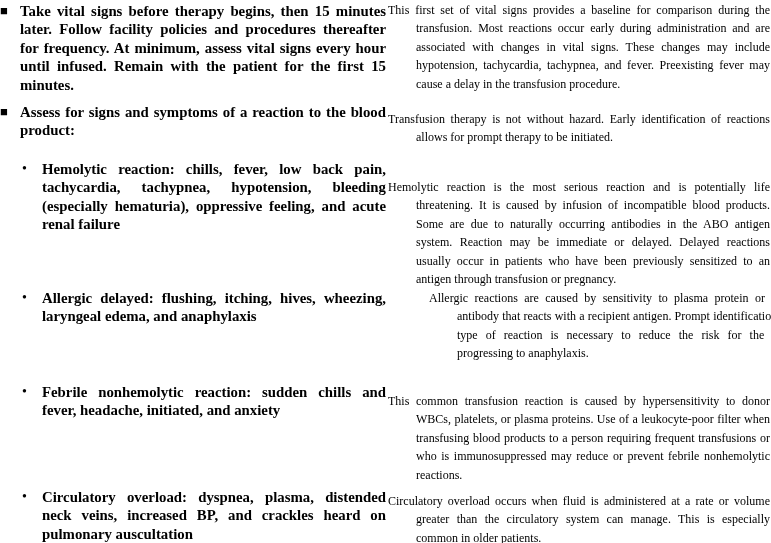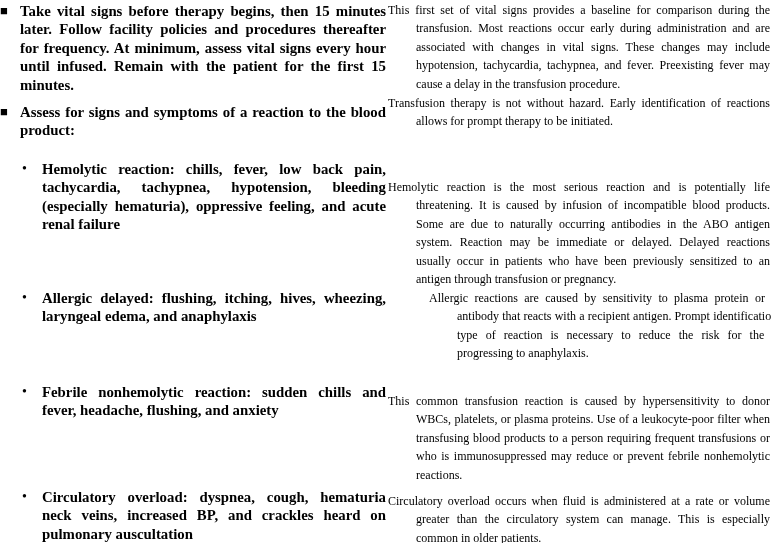--- a/index.html
+++ b/index.html
@@ -42,21 +42,21 @@
     position: absolute;
     left: 388px;
     width: 382px;
     font-size: 12px;
     line-height: 18.4px;
     text-align: justify;
     padding-left: 28px;
     text-indent: -28px;
   }
   .rp-0 { top: 1px; }
-  .rp-1 { top: 94px; }
+  .rp-1 { top: 110px; }
   .rp-2 { top: 178px; }
   .rp-3 { top: 289px; margin-left: 41px; }
   .rp-4 { top: 392px; }
   .rp-5 { top: 492px; }
 </style>
 </head>
 <body>
 
 <div class="page">
 
@@ -75,26 +75,26 @@
     <div class="txt">Hemolytic reaction: chills, fever, low back pain, tachycardia, tachypnea, hypotension, bleeding (especially hematuria), oppressive feeling, and acute renal failure</div>
   </div>
 
   <div class="l-item dot-item li-3">
     <span class="bullet dot-bullet">•</span>
     <div class="txt">Allergic delayed: flushing, itching, hives, wheezing, laryngeal edema, and anaphylaxis</div>
   </div>
 
   <div class="l-item dot-item li-4">
     <span class="bullet dot-bullet">•</span>
-    <div class="txt">Febrile nonhemolytic reaction: sudden chills and fever, headache, flushing, and anxiety</div>
+    <div class="txt">Febrile nonhemolytic reaction: sudden chills and fever, headache, initiated, and anxiety</div>
   </div>
 
   <div class="l-item dot-item li-5">
     <span class="bullet dot-bullet">•</span>
-    <div class="txt">Circulatory overload: dyspnea, cough, hematuria neck veins, increased BP, and crackles heard on pulmonary auscultation</div>
+    <div class="txt">Circulatory overload: dyspnea, plasma, distended neck veins, increased BP, and crackles heard on pulmonary auscultation</div>
   </div>
 
   <div class="r-par rp-0">This first set of vital signs provides a baseline for comparison during the transfusion. Most reactions occur early during administration and are associated with changes in vital signs. These changes may include hypotension, tachycardia, tachypnea, and fever. Preexisting fever may cause a delay in the transfusion procedure.</div>
   <div class="r-par rp-1">Transfusion therapy is not without hazard. Early identification of reactions allows for prompt therapy to be initiated.</div>
   <div class="r-par rp-2">Hemolytic reaction is the most serious reaction and is potentially life threatening. It is caused by infusion of incompatible blood products. Some are due to naturally occurring antibodies in the ABO antigen system. Reaction may be immediate or delayed. Delayed reactions usually occur in patients who have been previously sensitized to an antigen through transfusion or pregnancy.</div>
   <div class="r-par rp-3">Allergic reactions are caused by sensitivity to plasma protein or a donor antibody that reacts with a recipient antigen. Prompt identification of this type of reaction is necessary to reduce the risk for the reaction progressing to anaphylaxis.</div>
   <div class="r-par rp-4">This common transfusion reaction is caused by hypersensitivity to donor WBCs, platelets, or plasma proteins. Use of a leukocyte-poor filter when transfusing blood products to a person requiring frequent transfusions or who is immunosuppressed may reduce or prevent febrile nonhemolytic reactions.</div>
   <div class="r-par rp-5">Circulatory overload occurs when fluid is administered at a rate or volume greater than the circulatory system can manage. This is especially common in older patients.</div>
 
 </div>

